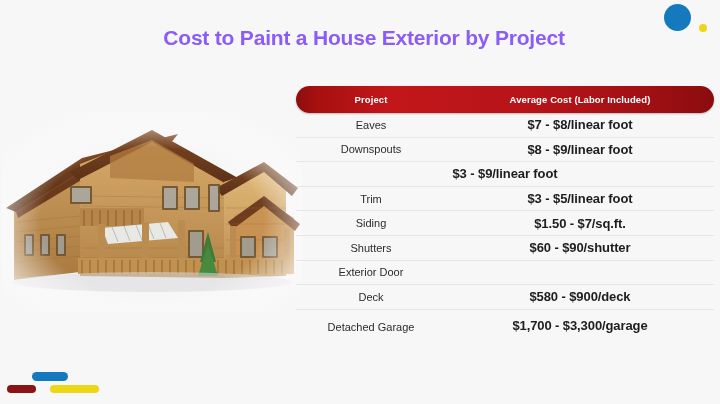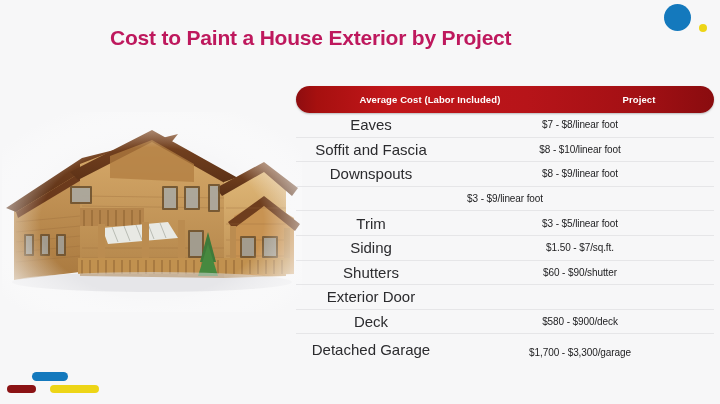--- a/index.html
+++ b/index.html
@@ -77,24 +77,25 @@
     height: 8px;
     background: #edd517;
   }
 
   
   #page-title {
     position: absolute;
     left: 110px;
     top: 26px;
     width: 508px;
+    text-align: center;
     font-size: 21px;
     font-weight: 800;
     letter-spacing: -0.2px;
-    color: #be185d;
+    color: #8b5cf6;
   }
 
   
   #house-illustration {
     position: absolute;
     left: 2px;
     top: 112px;
     width: 300px;
     height: 200px;
   }
@@ -136,29 +137,29 @@
     align-items: center;
     height: 23.6px;
     border-bottom: 1px solid #e6e6e8;
   }
   .table-row:last-child { border-bottom: none; align-items: flex-end; }
 
   .td-project {
     width: 150px;
     flex: 0 0 150px;
     text-align: center;
-    font-size: 15px;
+    font-size: 11px;
     font-weight: 400;
     color: #2b2b2e;
   }
   .td-cost {
     flex: 1 1 auto;
     text-align: center;
-    font-size: 10px;
-    font-weight: 400;
+    font-size: 13px;
+    font-weight: 700;
     color: #1d1d1f;
     letter-spacing: -0.1px;
   }
 </style>
 </head>
 <body>
 
 <div id="deco-top-right">
   <div class="deco-circle-blue"></div>
   <div class="deco-dot-yellow"></div>
@@ -317,31 +318,27 @@
 
     <ellipse cx="150" cy="170" rx="140" ry="10" fill="#d9d9dc" opacity="0.55"></ellipse>
 
     <rect x="0" y="0" width="300" height="200" fill="url(#vig)"></rect>
   </svg>
 </div>
 
 <div id="cost-table">
 
   <div class="table-header">
+    <div class="th col-project">Project</div>
     <div class="th col-cost">Average Cost (Labor Included)</div>
-    <div class="th col-project">Project</div>
   </div>
 
   <div class="table-row">
     <div class="td-project">Eaves</div>
     <div class="td-cost">$7 - $8/linear foot</div>
-  </div>
-  <div class="table-row">
-    <div class="td-project">Soffit and Fascia</div>
-    <div class="td-cost">$8 - $10/linear foot</div>
   </div>
   <div class="table-row">
     <div class="td-project">Downspouts</div>
     <div class="td-cost">$8 - $9/linear foot</div>
   </div>
   <div class="table-row">
     <div class="td-cost">$3 - $9/linear foot</div>
   </div>
   <div class="table-row">
     <div class="td-project">Trim</div>

